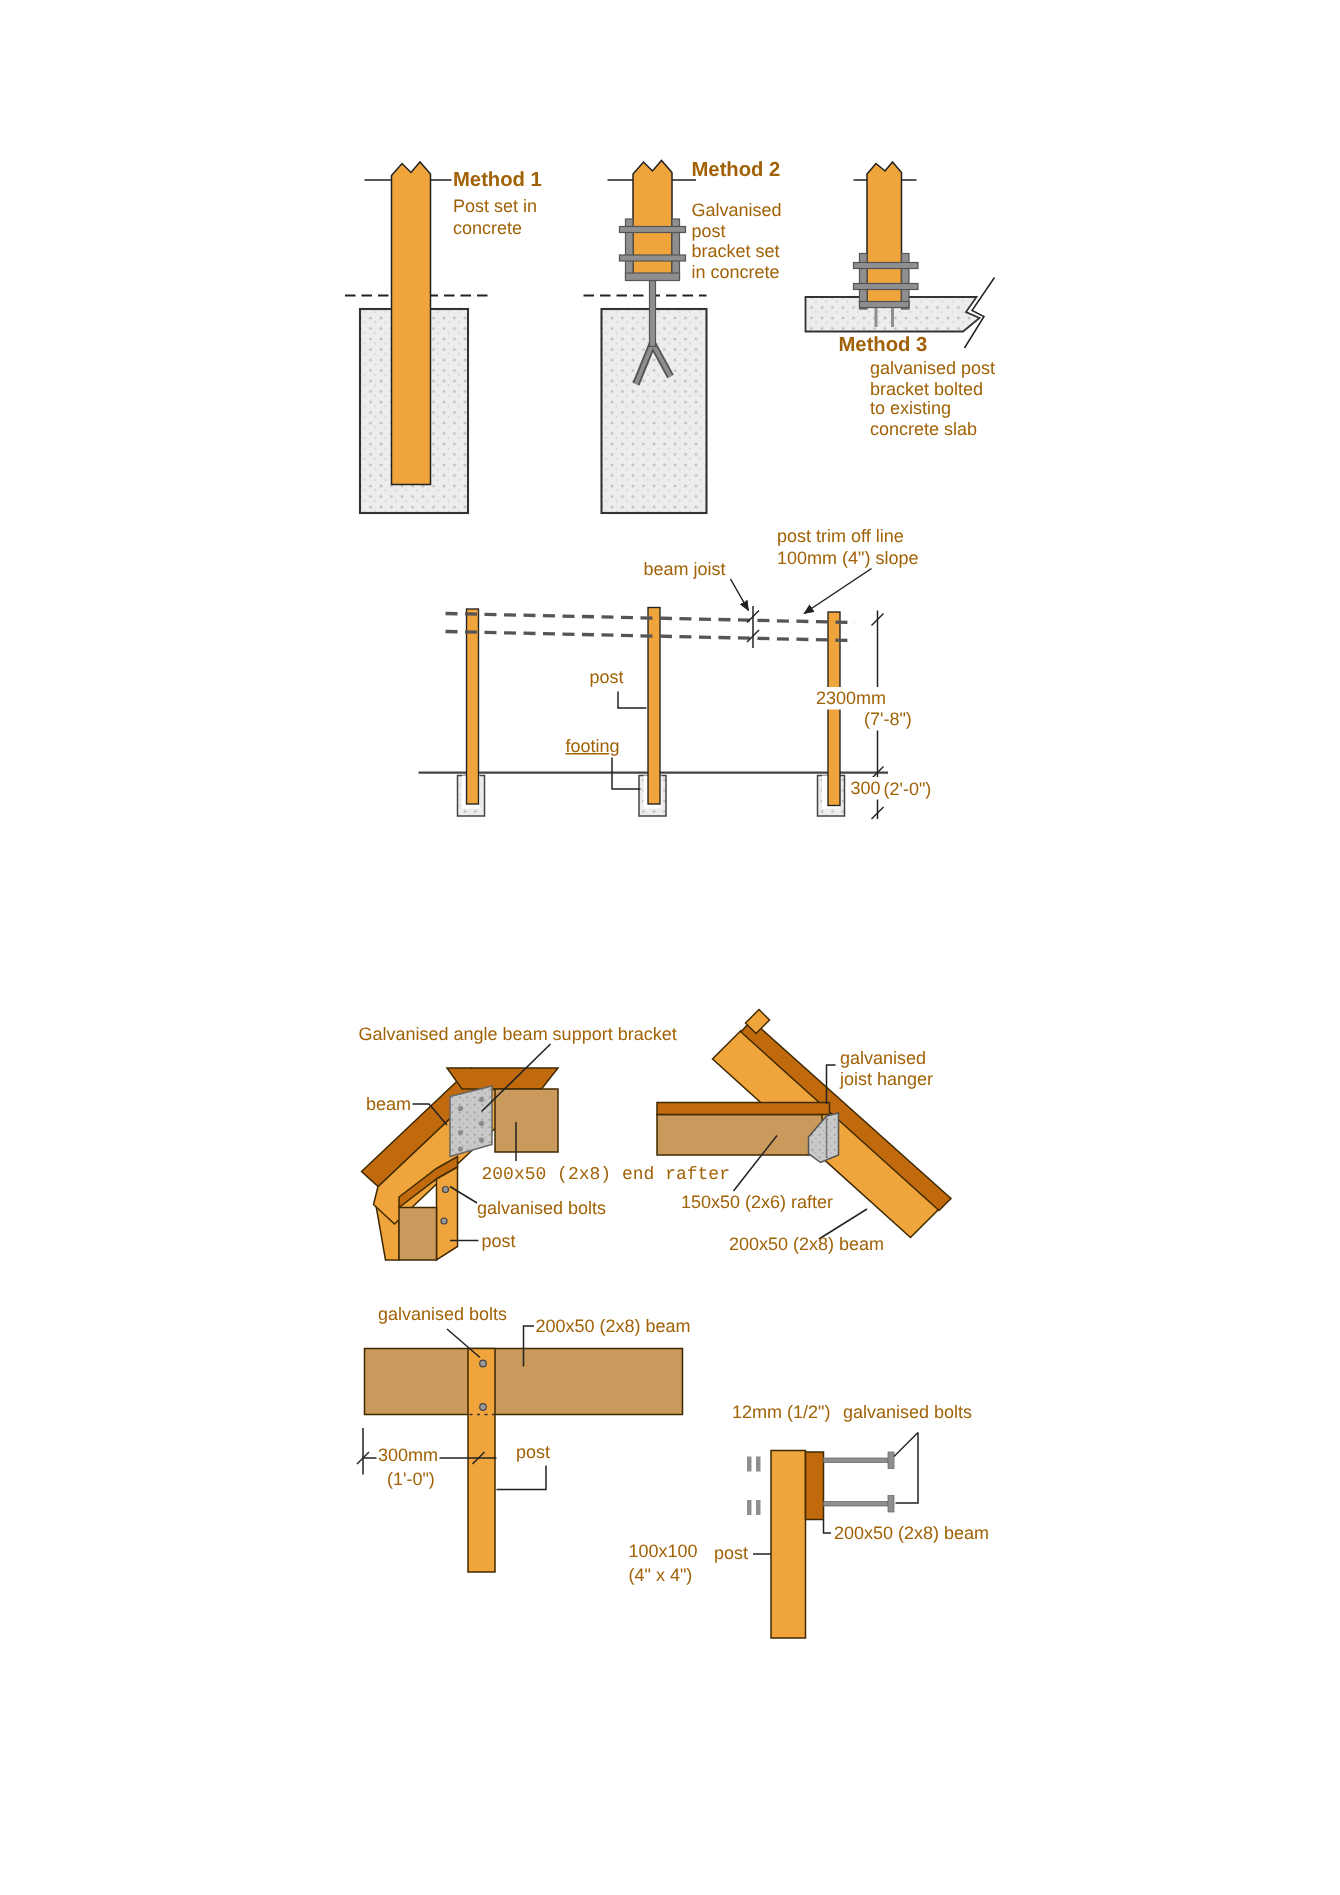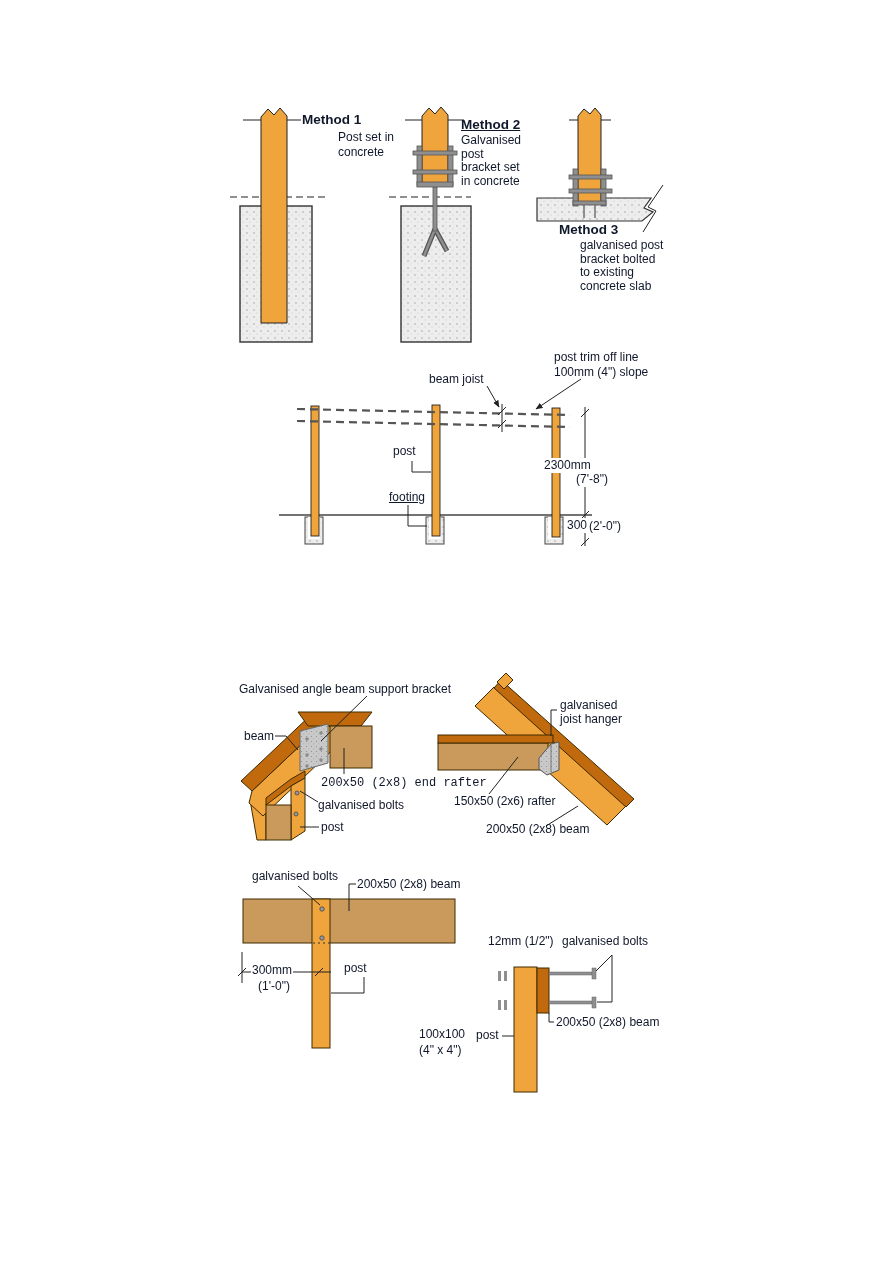--- a/index.html
+++ b/index.html
@@ -1,24 +1,24 @@
 <!DOCTYPE html>
 <html style="--post: #F0A43C; --wood: #C99A5C; --edge: #C16A0D; --steel: #8F8F8F; --steel_light: #C9C9C9; --concrete: #EDEDED; --concrete_dot: #BFBFBF;"><head>
 <meta charset="utf-8">
 <style>
   html,body{margin:0;padding:0;background:#fff;}
   .page{position:relative;width:893px;height:1263px;background:#fff;overflow:hidden;
         font-family:"Liberation Sans",sans-serif;}
   svg{position:absolute;left:0;top:0;}
-  .lbl{position:absolute;font:12px/1.25 "Liberation Sans",sans-serif;color:#0f172a;white-space:nowrap;}
+  .lbl{position:absolute;font:12px/1.25 "Liberation Sans",sans-serif;color:#a16207;white-space:nowrap;}
   .h{font-weight:bold;font-size:13.5px;}
   .ml div{white-space:nowrap;}
   .lh13 div{line-height:13.5px;}
   .lh14 div{line-height:14px;}
-  .lh15 div{line-height:15px;margin-left:36px;}
+  .lh15 div{line-height:15px;}
   .lh16 div{line-height:16px;}
   .bg{background:#fff;padding:0 1px;}
   
   .f-post{fill:var(--post);}
   .f-wood{fill:var(--wood);}
   .f-edge{fill:var(--edge);}
   .f-steel{fill:var(--steel);}
   .s-dark{stroke:#3f2a00;stroke-width:1;}
   .s-thin{stroke:#222;stroke-width:1;fill:none;}
   .s-steel{stroke:#555;stroke-width:0.8;}
@@ -193,21 +193,21 @@
     <line x1="502" y1="1036" x2="514" y2="1036" class="s-thin"></line>
   </g>
 </svg>
 
 <div class="lbl h" style="left:302px;top:112px;">Method 1</div>
 <div class="lbl ml lh15" style="left:302px;top:130px;">
       <div>Post set in</div>
       <div>concrete</div>
     </div>
 
-<div class="lbl h" style="left:461px;top:117px;text-decoration:underline;">Method 2</div>
+<div class="lbl h" style="left:461px;top:105px;">Method 2</div>
 <div class="lbl ml lh13" style="left:461px;top:134px;">
       <div>Galvanised</div>
       <div>post</div>
       <div>bracket set</div>
       <div>in concrete</div>
     </div>
 
 <div class="lbl h" style="left:559px;top:222px;text-align:right;">Method 3</div>
 <div class="lbl ml lh13" style="left:559px;top:239px;margin-left:21px;">
       <div>galvanised post</div>
@@ -215,21 +215,21 @@
       <div>to existing</div>
       <div>concrete slab</div>
     </div>
 
 <div class="lbl" style="left:429px;top:372px;">beam joist</div>
 <div class="lbl ml lh15" style="left:518px;top:350px;">
       <div>post trim off line</div>
       <div>100mm (4") slope</div>
     </div>
 <div class="lbl" style="left:393px;top:444px;">post</div>
-<div class="lbl" style="left:389px;top:490px;text-decoration:underline;">footing</div>
+<div class="lbl" style="left:377px;top:490px;text-decoration:underline;">footing</div>
 <div class="lbl bg" style="left:543px;top:458px;">2300mm</div>
 <div class="lbl bg" style="left:575px;top:472px;">(7'-8")</div>
 <div class="lbl bg" style="left:566px;top:518px;">300</div>
 <div class="lbl" style="left:589px;top:519px;">(2'-0")</div>
 
 <div class="lbl" style="left:239px;top:682px;">Galvanised angle beam support bracket</div>
 <div class="lbl" style="left:244px;top:729px;">beam</div>
 <div class="lbl" style="left:321px;top:776px;font-family:Liberation Mono, monospace;">200x50 (2x8) end rafter</div>
 <div class="lbl" style="left:318px;top:798px;">galvanised bolts</div>
 <div class="lbl" style="left:321px;top:820px;">post</div>

